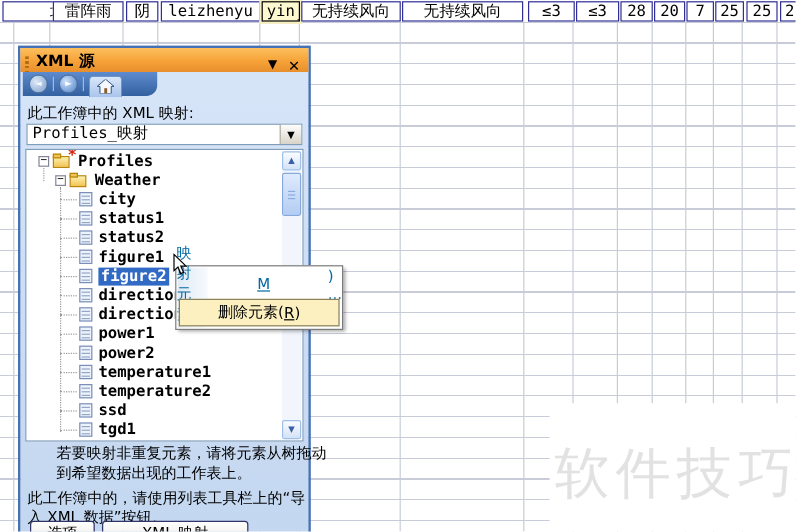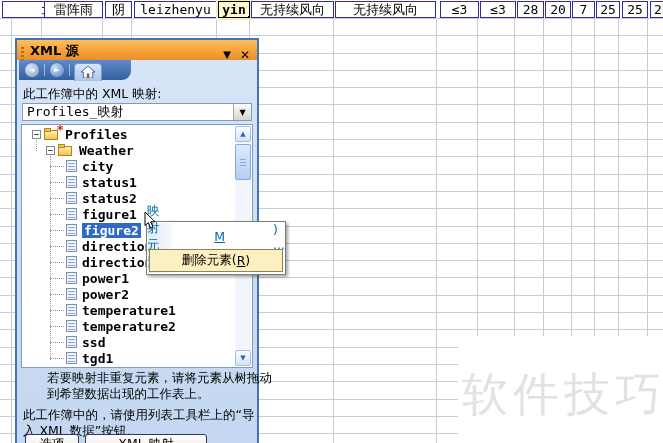--- a/index.html
+++ b/index.html
@@ -127,21 +127,21 @@
     <div class="abs gv" style="left: 594px;"></div>
     <div class="abs gv" style="left: 618px;"></div>
     <div class="abs gv" style="left: 647px;"></div>
   </div>
 
 <div id="row1">
     <div class="abs cell" style="left: 2px; width: 39px; padding-left: 32px;">北京</div>
     <div class="abs cell" style="left: 44px; width: 57px;">雷阵雨</div>
     <div class="abs cell" style="left: 105px; width: 25px;">阴</div>
     <div class="abs cell" style="left: 134px; width: 81px;">leizhenyu</div>
-    <div class="abs cell active" style="left: 218px; width: 30px; font-weight: bold;">yin</div>
+    <div class="abs cell active" style="left: 218px; width: 30px;">yin</div>
     <div class="abs cell" style="left: 251px; width: 81px;">无持续风向</div>
     <div class="abs cell" style="left: 335px; width: 99px;">无持续风向</div>
     <div class="abs cell" style="left: 440px; width: 37px;">≤3</div>
     <div class="abs cell" style="left: 480px; width: 34px;">≤3</div>
     <div class="abs cell" style="left: 517px; width: 25px;">28</div>
     <div class="abs cell" style="left: 545px; width: 24px;">20</div>
     <div class="abs cell" style="left: 572px; width: 21px;">7</div>
     <div class="abs cell" style="left: 596px; width: 22px;">25</div>
     <div class="abs cell" style="left: 622px; width: 24px;">25</div>
     <div class="abs cell" style="left: 650px; width: 14px;">2</div>

